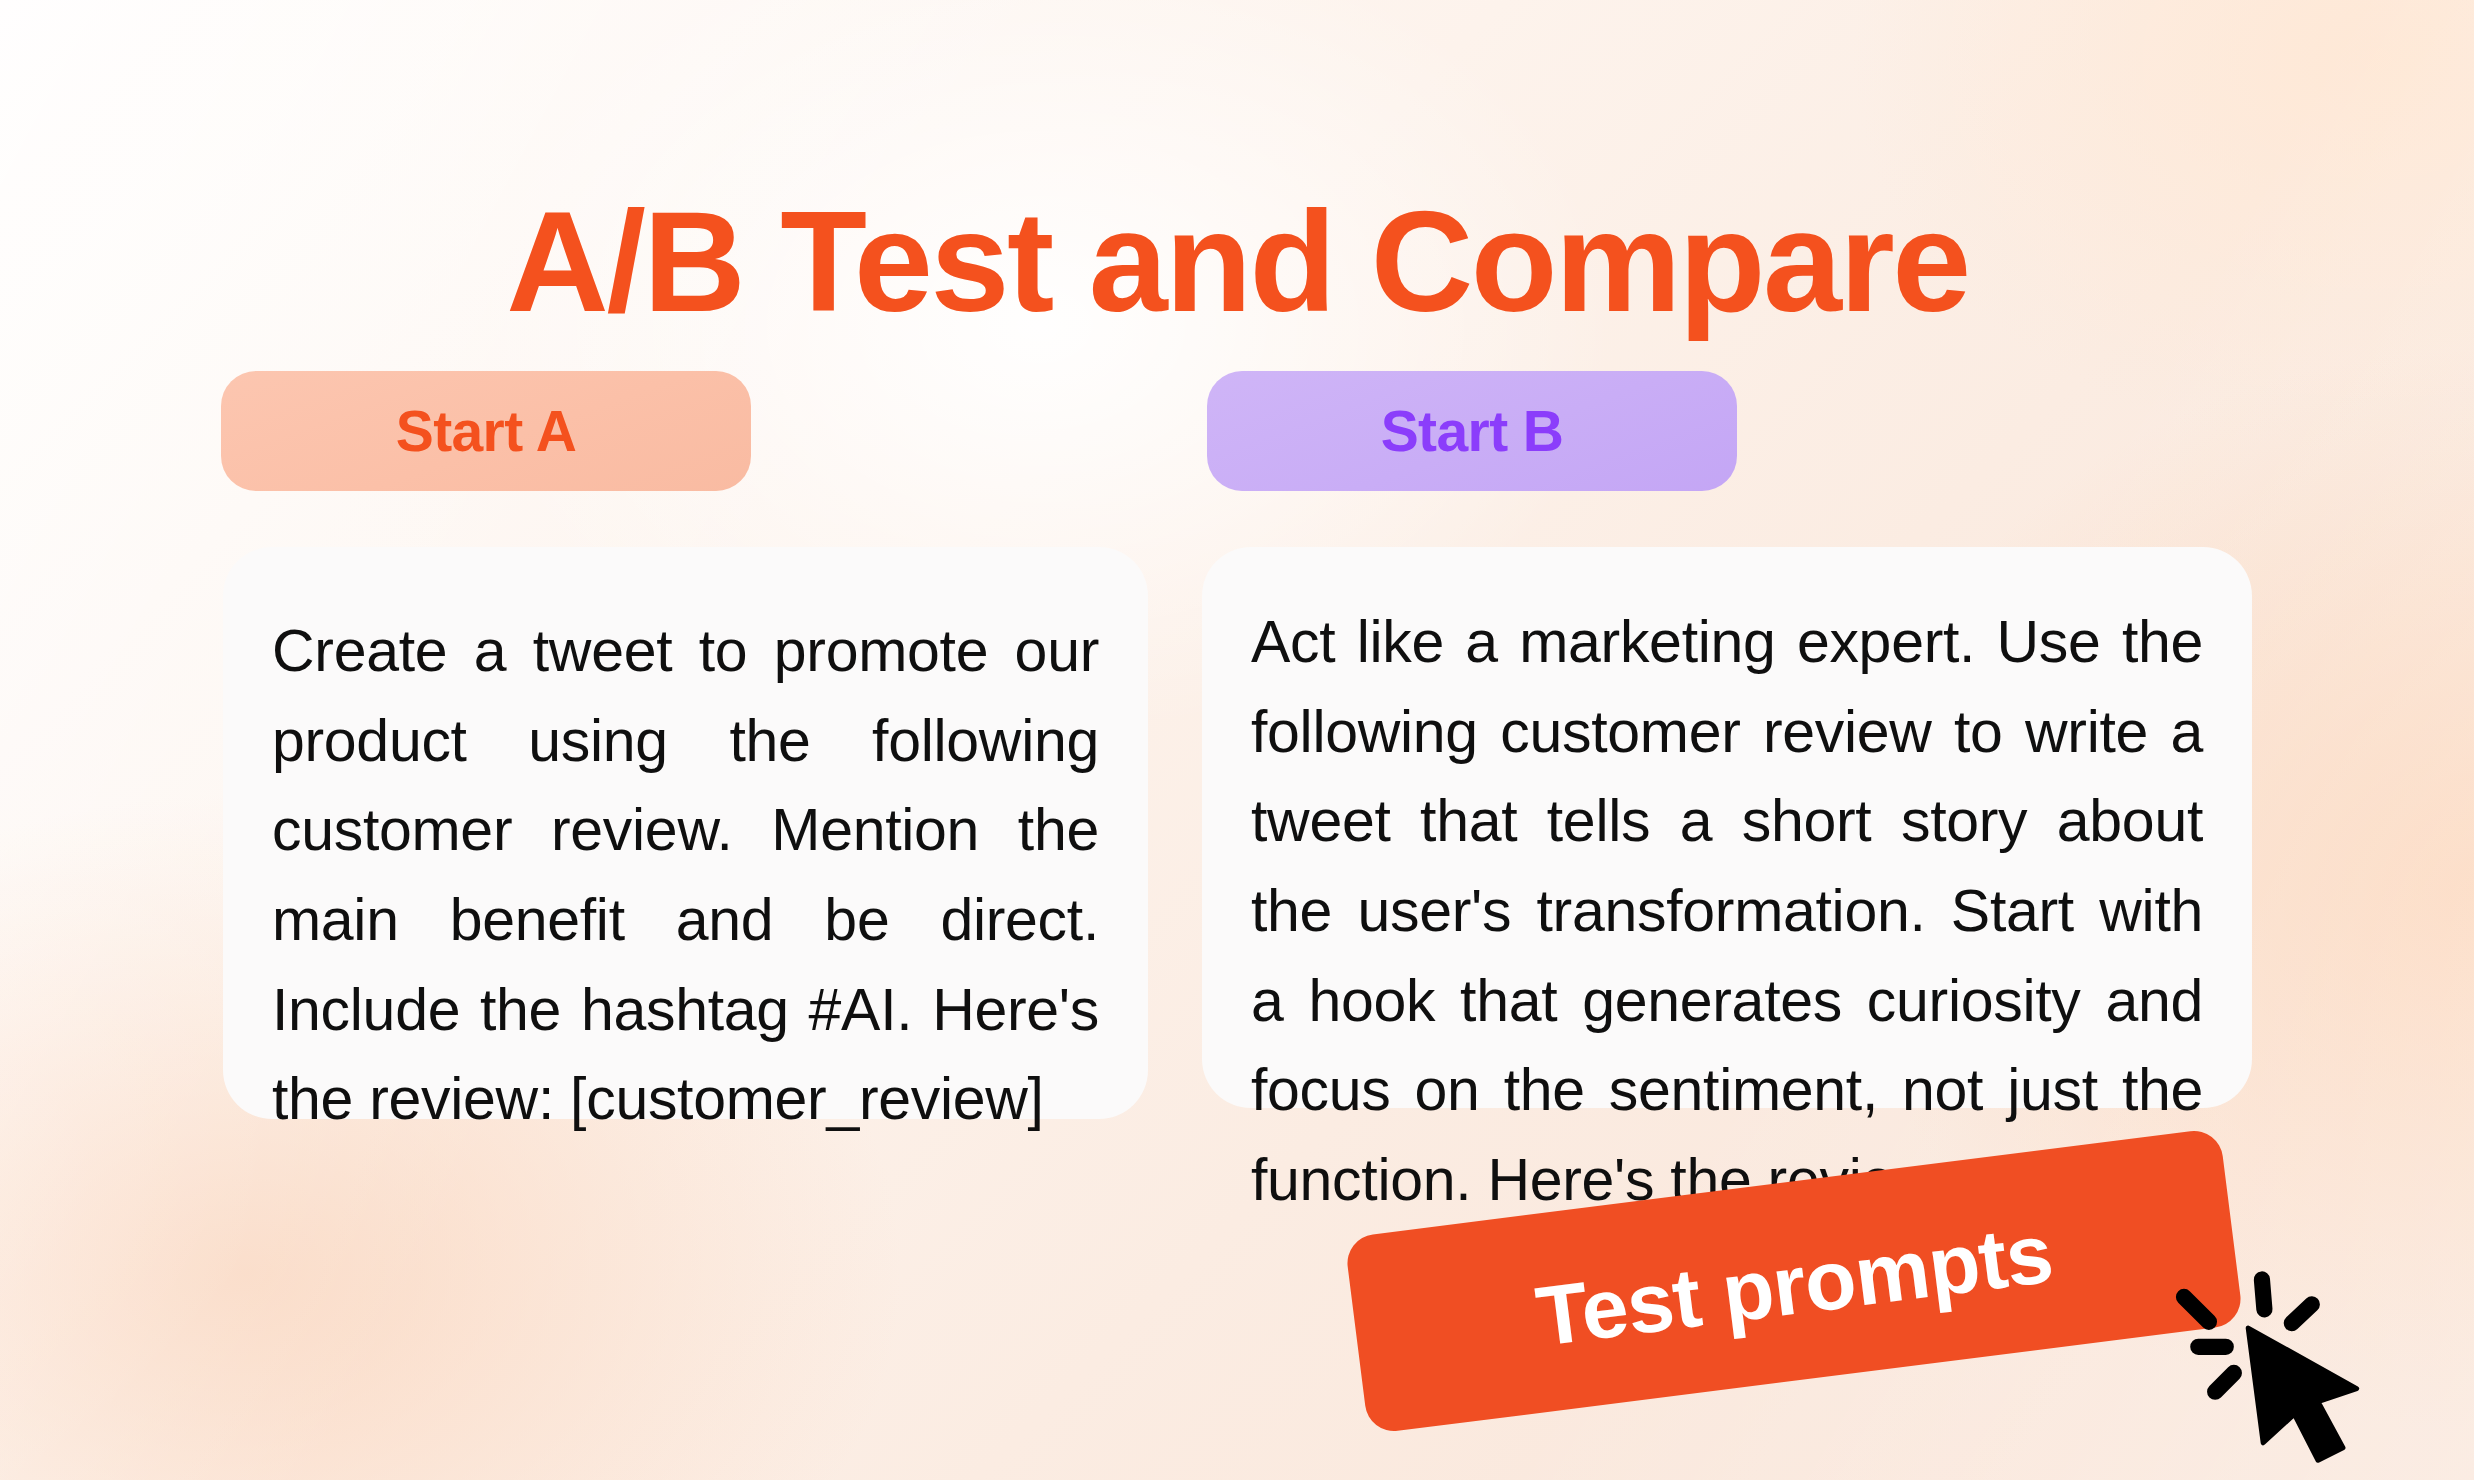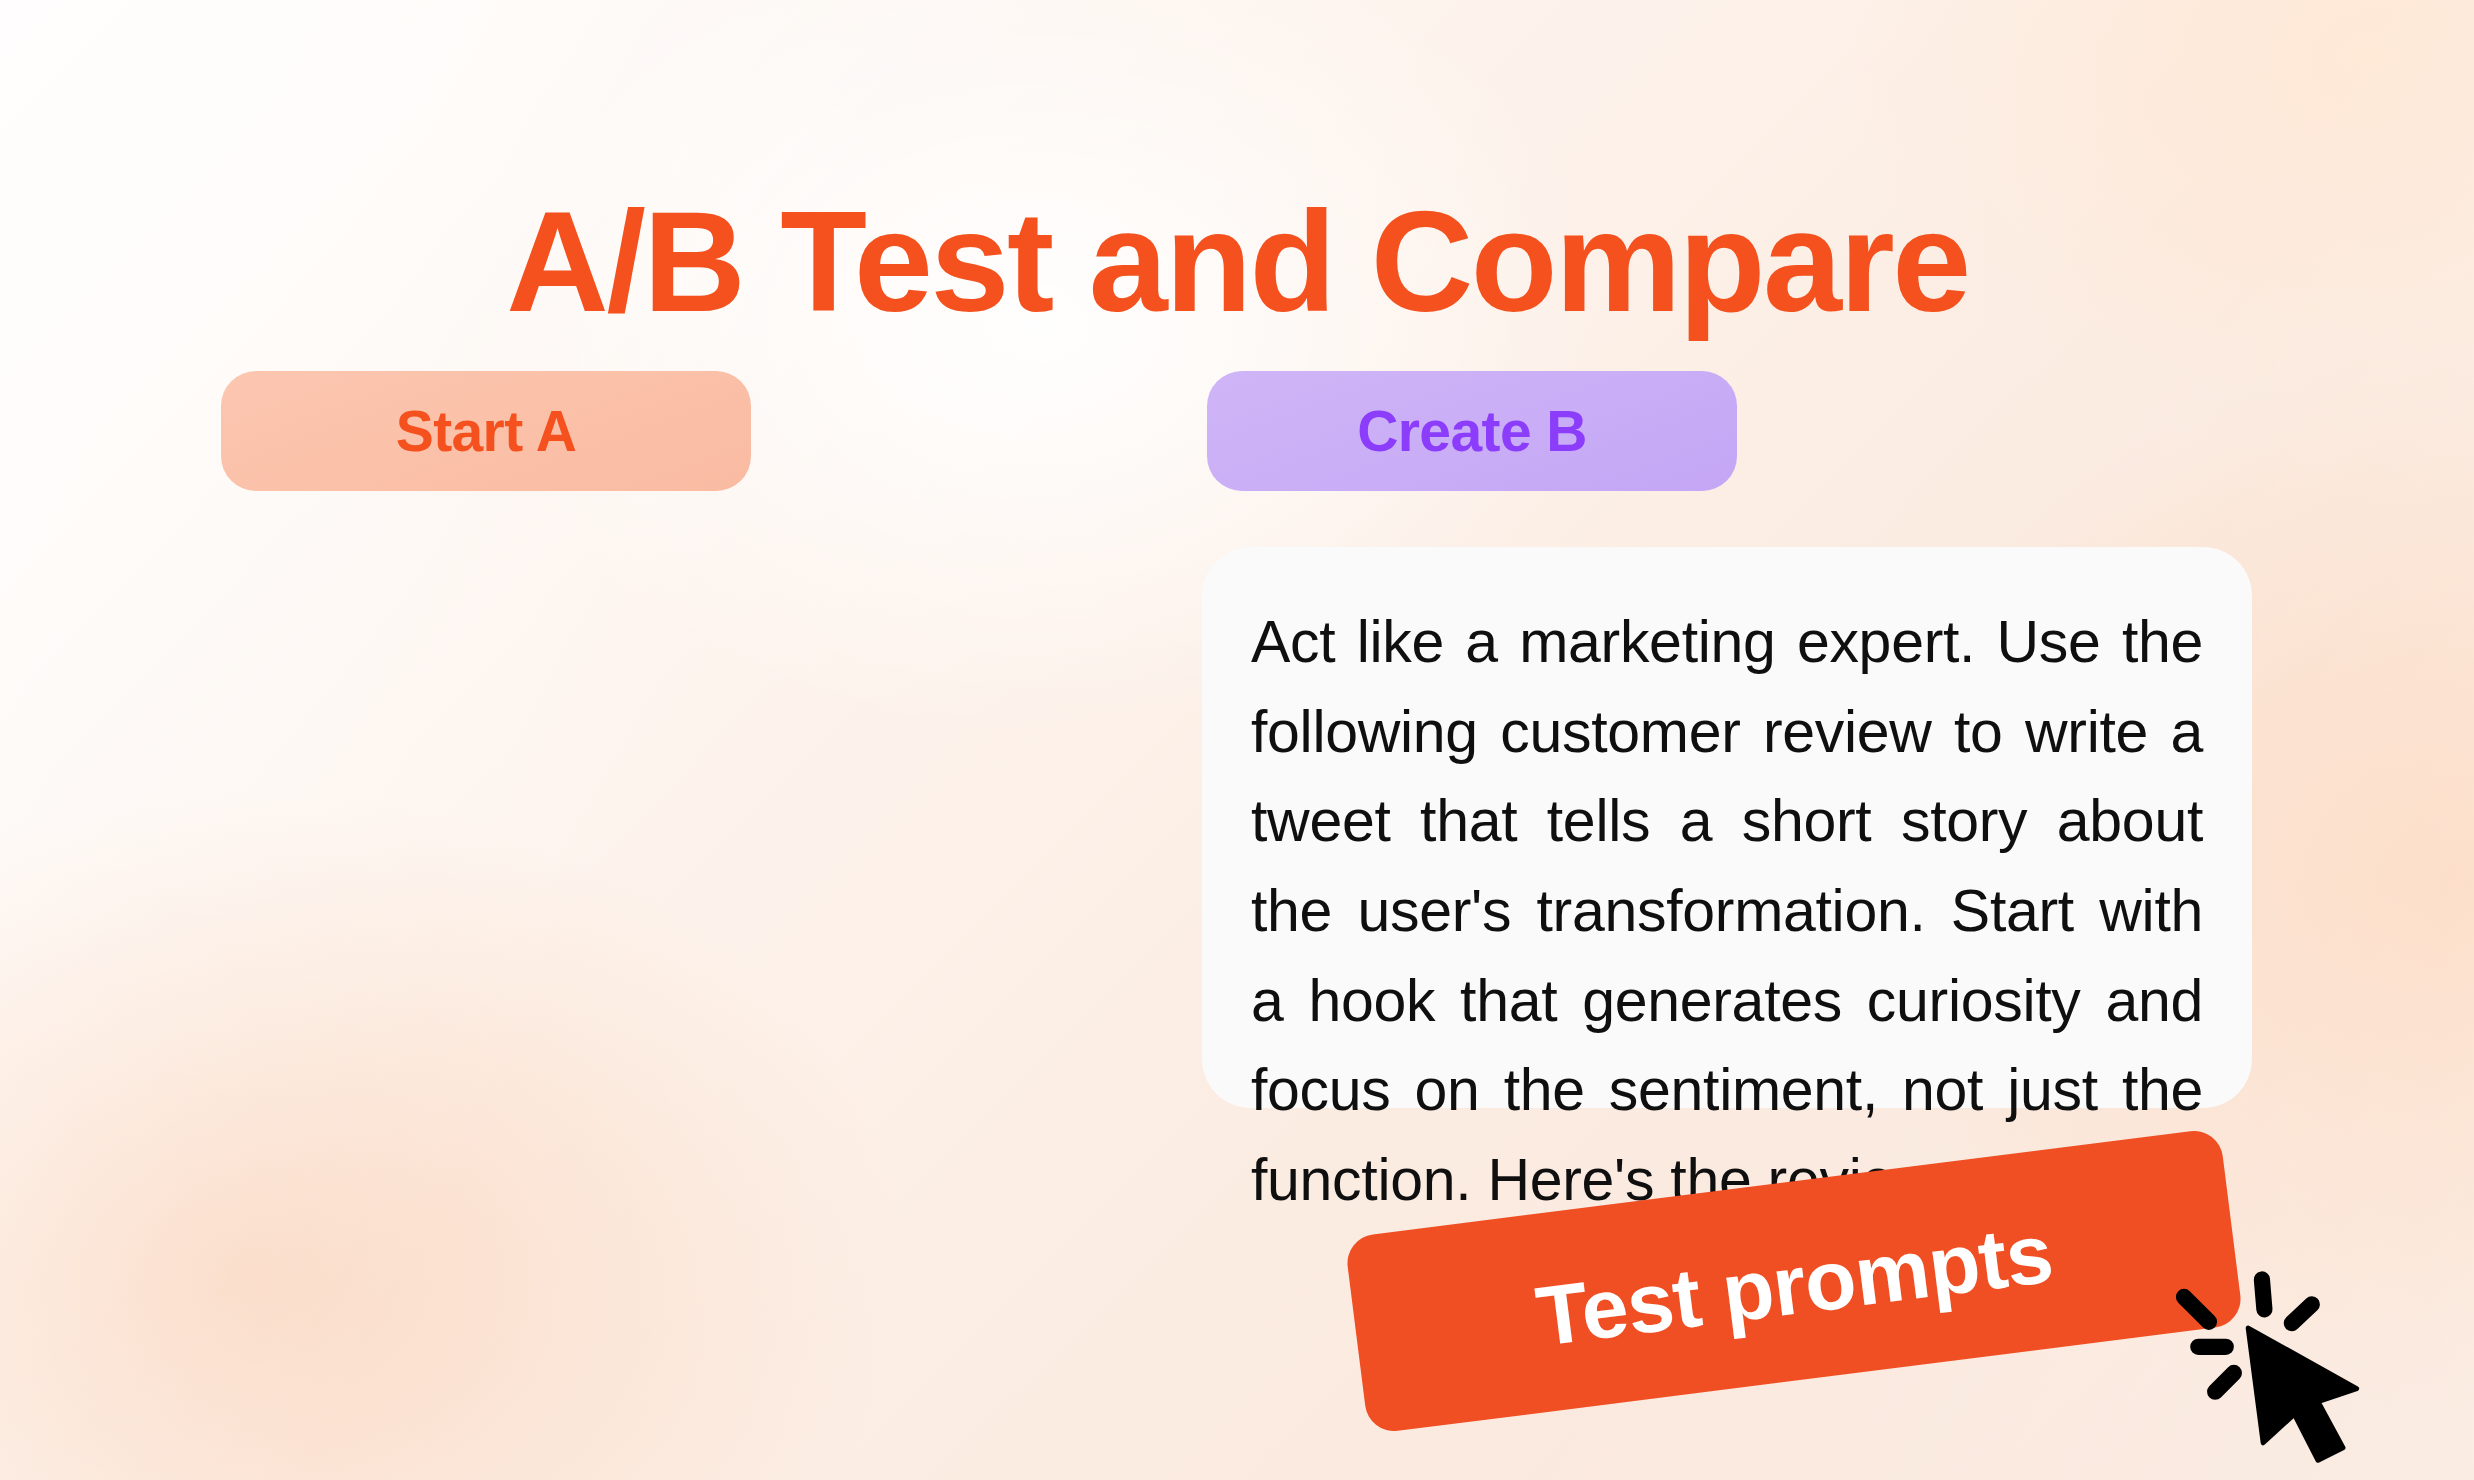--- a/index.html
+++ b/index.html
@@ -161,23 +161,26 @@
 
 <div id="stage">
 
   <h1 class="page-title">A/B Test and Compare</h1>
 
   <div class="badge badge-a">
     <span>Start A</span>
   </div>
 
   <div class="badge badge-b">
-    <span>Create B</span>
-  </div>
-
+    <span>Start B</span>
+  </div>
+
+  <div class="card card-a">
+    <p class="card-text">Create a tweet to promote our product using the following customer review. Mention the main benefit and be direct. Include the hashtag #AI. Here's the review: [customer_review]</p>
+  </div>
 
   <div class="card card-b">
     <p class="card-text">Act like a marketing expert. Use the following customer review to write a tweet that tells a short story about the user's transformation. Start with a hook that generates curiosity and focus on the sentiment, not just the function. Here's the review:</p>
   </div>
 
   <div class="cta-wrap">
     <div class="cta-button">
       <span class="cta-label">Test prompts</span>
     </div>
   </div>

